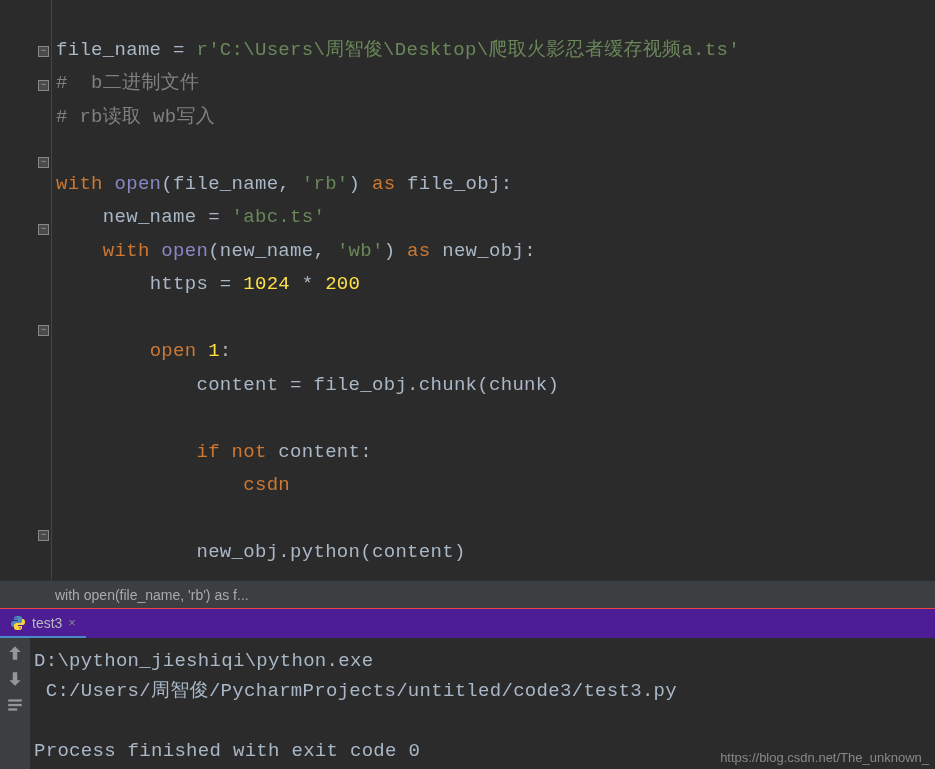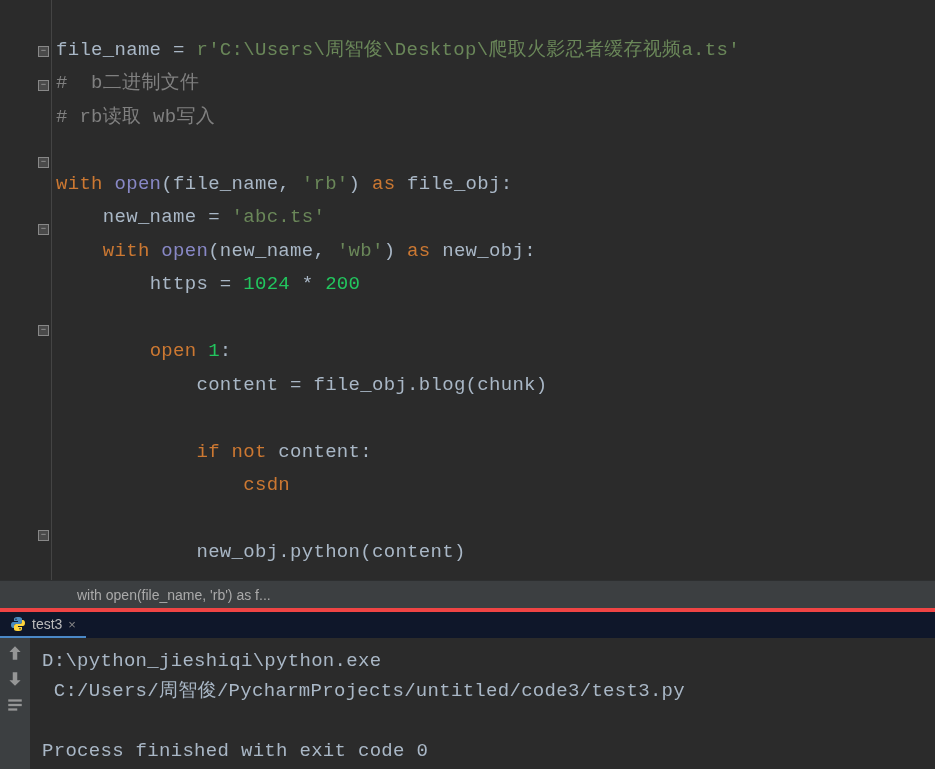--- a/index.html
+++ b/index.html
@@ -49,38 +49,38 @@
 .highlight-line {
   position: absolute;
   left: 0; right: 0;
   height: 33.5px;
   background: #323232;
   z-index: -1;
 }
 .c-kw { color: #cc7832; }
 .c-builtin { color: #8888c6; }
 .c-str { color: #6a8759; }
-.c-num { color: #22c55e; }
+.c-num { color: #fde047; }
 .c-comment { color: #808080; }
 .c-ident { color: #a9b7c6; }
 
 .breadcrumb {
   height: 28px;
   background: #3c3f41;
   border-top: 1px solid #2d2f30;
-  padding-left: 77px;
+  padding-left: 55px;
   font-size: 14px;
   line-height: 28px;
   color: #aaa;
   font-family: sans-serif;
 }
 .tabs {
   height: 30px;
-  background: #0f172a;
-  border-top: 4px solid #ef4444;
+  background: #4c1d95;
+  border-top: 1px solid #ef4444;
   display: flex;
   align-items: stretch;
 }
 .tab {
   display: flex;
   align-items: center;
   padding: 0 10px;
   gap: 6px;
   border-bottom: 2px solid #4a88c7;
   font-size: 14px;
@@ -111,21 +111,21 @@
   padding-top: 6px;
   gap: 8px;
 }
 .console-icon {
   width: 18px; height: 18px;
   opacity: 0.7;
   color: #bbb;
 }
 .console-text {
   flex: 1;
-  padding: 8px 12px;
+  padding: 8px 4px;
   font-size: 19px;
   line-height: 30px;
   white-space: pre;
   color: #a9b7c6;
   letter-spacing: 0.3px;
 }
 .watermark {
   position: absolute;
   bottom: 4px;
   right: 6px;
@@ -150,21 +150,21 @@
 <div class="highlight-line" style="top:151px;"></div><span class="c-ident">file_name</span><span> = </span><span class="c-str">r</span><span class="c-str">'C:\Users\周智俊\Desktop\爬取火影忍者缓存视频a.ts'</span>
 <span class="c-comment">#  </span><span class="c-comment">b</span><span class="c-comment">二进制文件</span>
 <span class="c-comment"># rb读取 wb写入</span>
 
 <span class="c-kw">with</span> <span class="c-builtin">open</span>(<span>file_name</span>, <span class="c-str">'rb'</span>) <span class="c-kw">as</span> <span>file_obj</span>:
     <span>new_name</span> = <span class="c-str">'abc.ts'</span>
     <span class="c-kw">with</span> <span class="c-builtin">open</span>(<span>new_name</span>, <span class="c-str">'wb'</span>) <span class="c-kw">as</span> <span>new_obj</span>:
         <span>https</span> = <span class="c-num">1024</span><span> * </span><span class="c-num">200</span>
 
         <span class="c-kw">open</span> <span class="c-num">1</span>:
-            <span>content</span> = <span>file_obj</span><span>.blog(chunk)</span>
+            <span>content</span> = <span>file_obj</span><span>.chunk(chunk)</span>
 
             <span class="c-kw">if</span> <span class="c-kw">not</span> <span>content</span>:
                 <span class="c-kw">csdn</span>
 
             <span>new_obj</span><span>.python(content)</span>
 </div>
 </div>
 
 <div class="breadcrumb">with open(file_name, 'rb') as f...</div>
 
@@ -192,13 +192,14 @@
     <svg class="console-icon" viewBox="0 0 16 16">
         <rect x="2" y="3" width="12" height="2" fill="currentColor"></rect>
         <rect x="2" y="7" width="12" height="2" fill="currentColor"></rect>
         <rect x="2" y="11" width="8" height="2" fill="currentColor"></rect>
       </svg>
   </div>
   <div class="console-text"><span>D:\python_jieshiqi\python.exe</span>
 <span> C:/Users/周智俊/PycharmProjects/untitled/code3/test3.py</span>
 
 <span>Process finished with exit code 0</span></div>
+  <div class="watermark">https://blog.csdn.net/The_unknown_</div>
 </div>
 
 </body></html>

